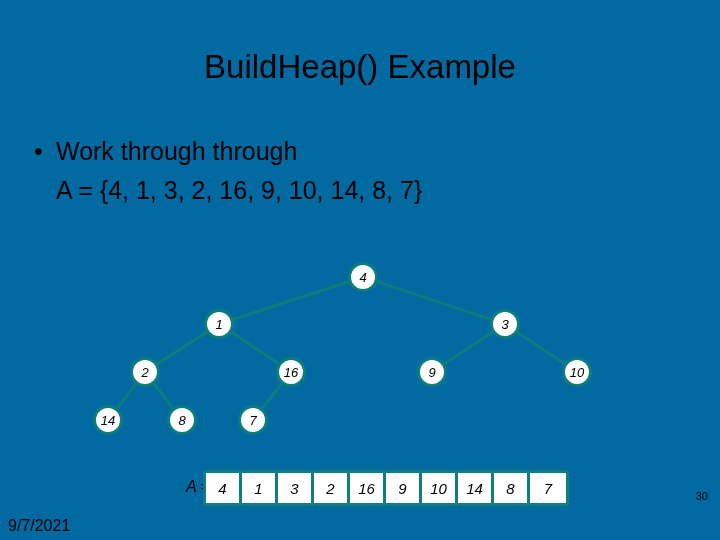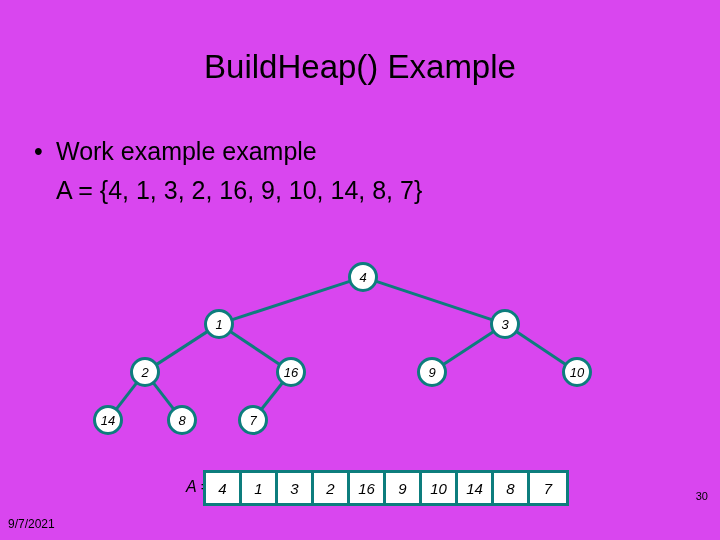--- a/index.html
+++ b/index.html
@@ -12,21 +12,21 @@
     height: 540px;
     position: relative;
     overflow: hidden;
     font-family: "Liberation Sans", sans-serif;
     color: #000000;
   }
 
   .slide {
     position: absolute;
     inset: 0;
-    background: #d946ef;
+    background: #0369a1;
   }
 
   
   .slide-title {
     position: absolute;
     left: 0;
     top: 48px;
     width: 720px;
     text-align: center;
     font-size: 33px;
@@ -139,21 +139,21 @@
   }
   .array-cell:last-child {
     border-right: none;
   }
 
   
   .footer-date {
     position: absolute;
     left: 8px;
     top: 517px;
-    font-size: 12px;
+    font-size: 16px;
     color: #000000;
   }
   .footer-page {
     position: absolute;
     right: 12px;
     top: 490px;
     font-size: 11px;
     color: #000000;
   }
 </style>
@@ -161,21 +161,21 @@
 <body>
 
 <div class="slide">
 
   <div class="slide-title">BuildHeap() Example</div>
 
   <div class="body-block">
     <div class="bullet-row">
       <span class="bullet-dot">•</span>
       <span class="bullet-lines">
-        <div class="bullet-line">Work example example</div>
+        <div class="bullet-line">Work through through</div>
         <div class="bullet-line">A = {4, 1, 3, 2, 16, 9, 10, 14, 8, 7}</div>
       </span>
     </div>
   </div>
 
   <div class="tree-area">
     <svg class="tree-svg" width="720" height="205">
         <line x1="349.69096715770786" y1="33.34392044158146" x2="232.30903284229214" y2="71.65607955841854" stroke="#0d7d7d" stroke-width="3"></line>
         <line x1="376.2908962766537" y1="33.39909947185017" x2="491.7091037233463" y2="71.60090052814982" stroke="#0d7d7d" stroke-width="3"></line>
         <line x1="207.2545419816128" y1="83.61867547138631" x2="156.7454580183872" y2="116.38132452861369" stroke="#0d7d7d" stroke-width="3"></line>

